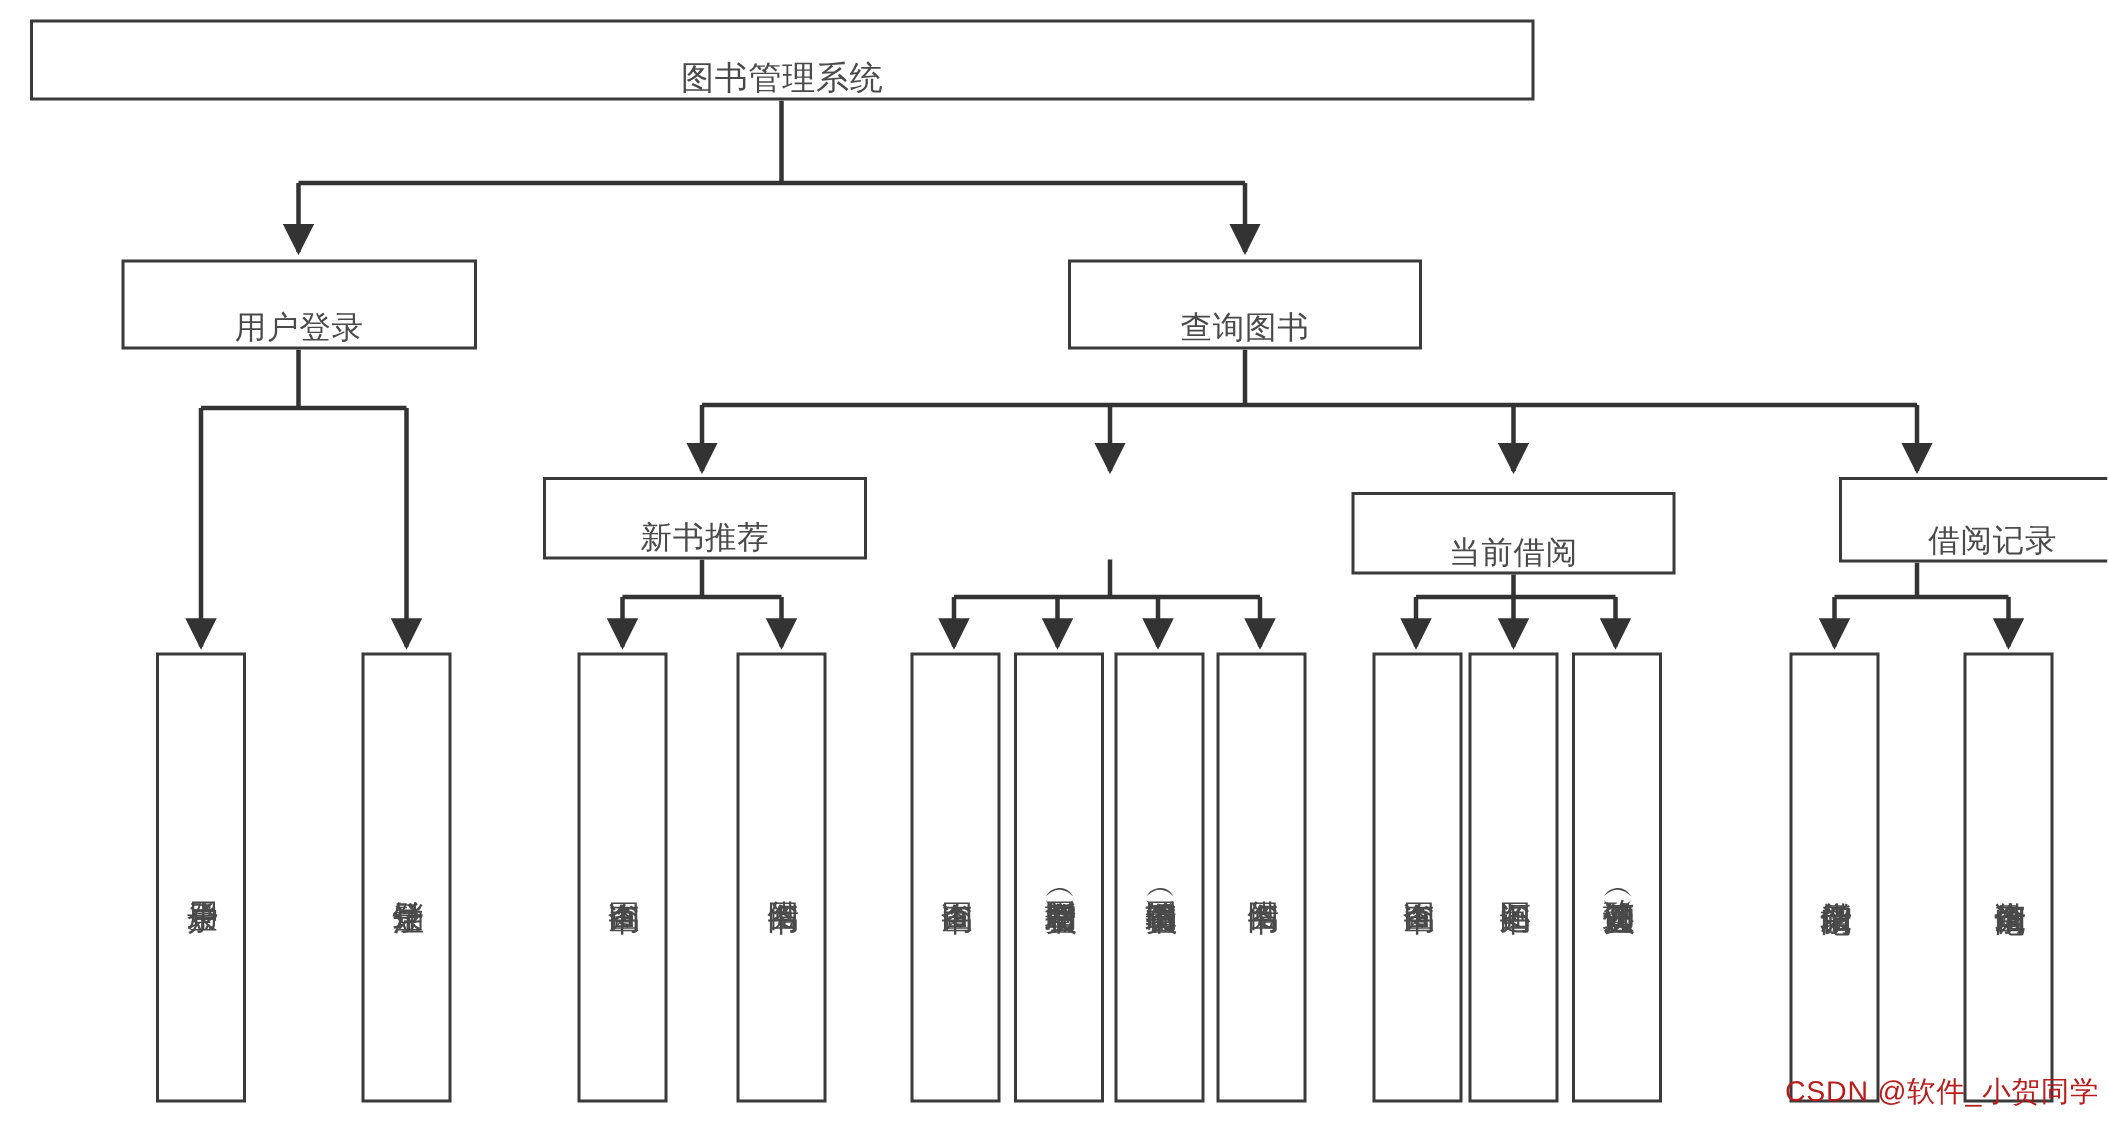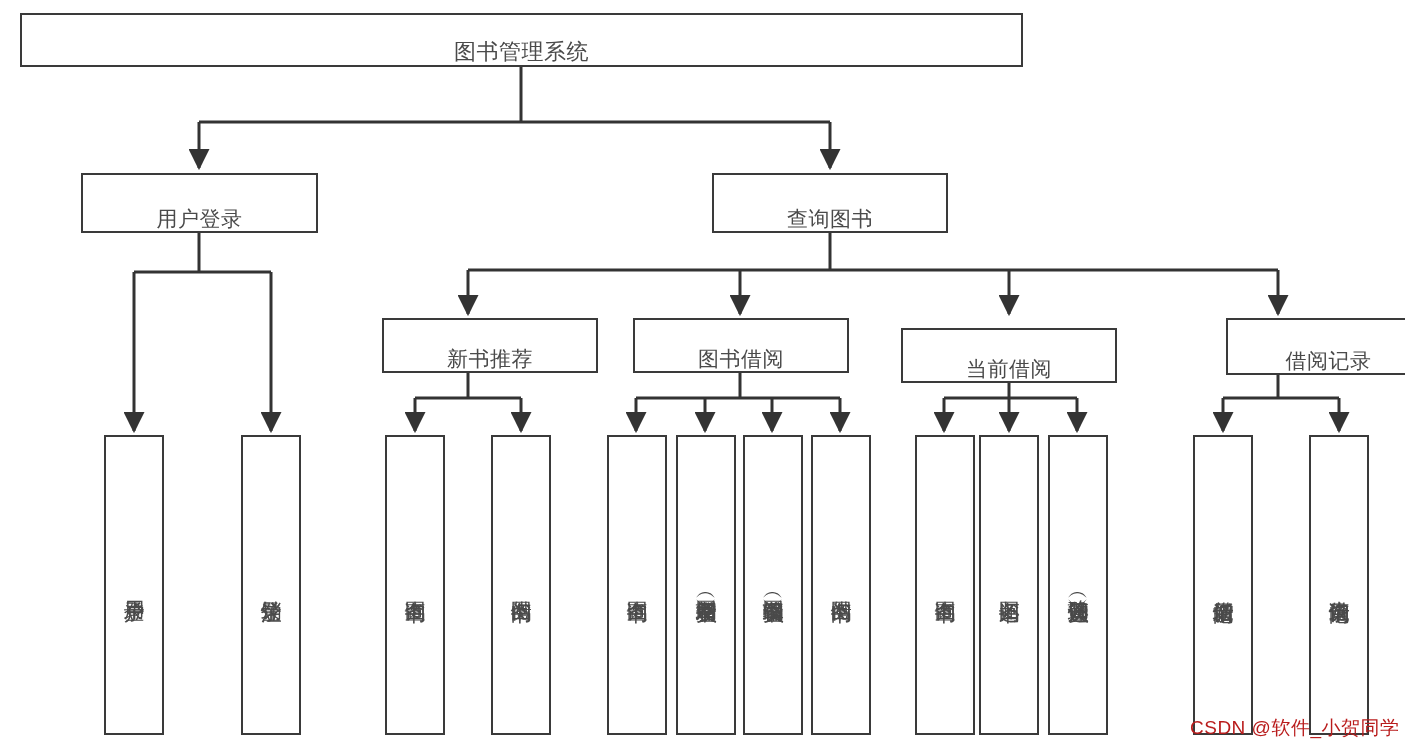--- a/index.html
+++ b/index.html
@@ -131,27 +131,24 @@
   </div>
 
   <div class="node node-h" style="left:81px; top:173px; width:237px; height:60px;">
     <span>用户登录</span>
   </div>
 
   <div class="node node-h" style="left:712px; top:173px; width:236px; height:60px;">
     <span>查询图书</span>
   </div>
 
-  <div class="node node-h" style="left:362px; top:318px; width:216px; height:55px;margin-left:20px;">
+  <div class="node node-h" style="left:362px; top:318px; width:216px; height:55px;">
     <span>新书推荐</span>
   </div>
 
-  <div class="node node-h" style="left:633px; top:318px; width:216px; height:55px;">
-    <span>图书借阅</span>
-  </div>
 
   <div class="node node-h" style="left:901px; top:328px; width:216px; height:55px;">
     <span>当前借阅</span>
   </div>
 
   <div class="node node-h" style="left:1226px; top:318px; width:205px; height:57px;">
     <span>借阅记录</span>
   </div>
 
   <div class="node node-v" style="left:104px; top:435px; width:60px; height:300px;">

